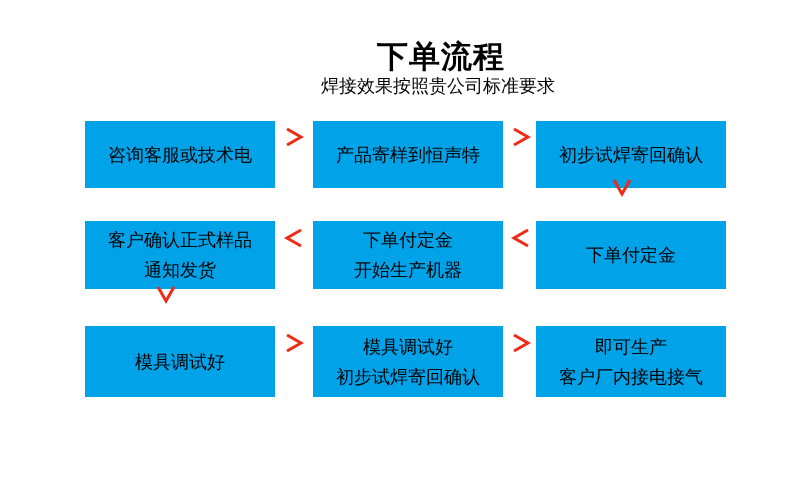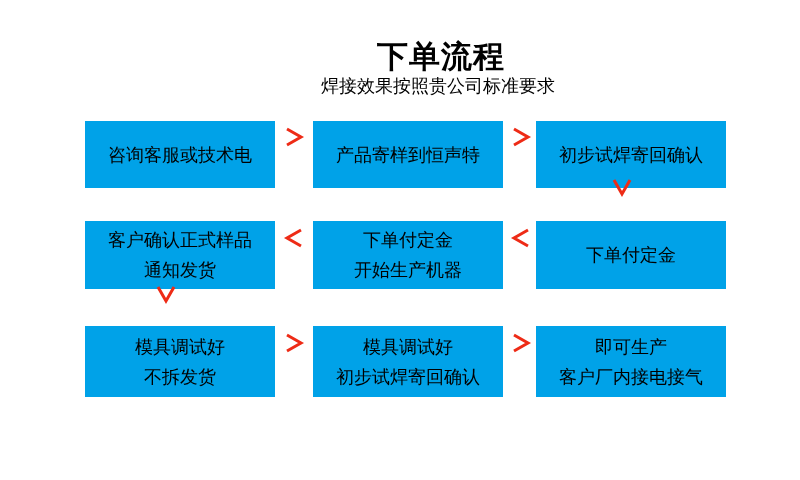--- a/index.html
+++ b/index.html
@@ -98,21 +98,20 @@
     <span>客户确认正式样品</span>
     <span>通知发货</span>
   </div>
   <div class="box r2 c2">
     <span>下单付定金</span>
     <span>开始生产机器</span>
   </div>
 
   <div class="box r3 c1">
     <span>模具调试好</span>
-    <span>不拆发货</span>
   </div>
   <div class="box r3 c2">
     <span>模具调试好</span>
     <span>初步试焊寄回确认</span>
   </div>
   <div class="box r3 c3">
     <span>即可生产</span>
     <span>客户厂内接电接气</span>
   </div>
 

